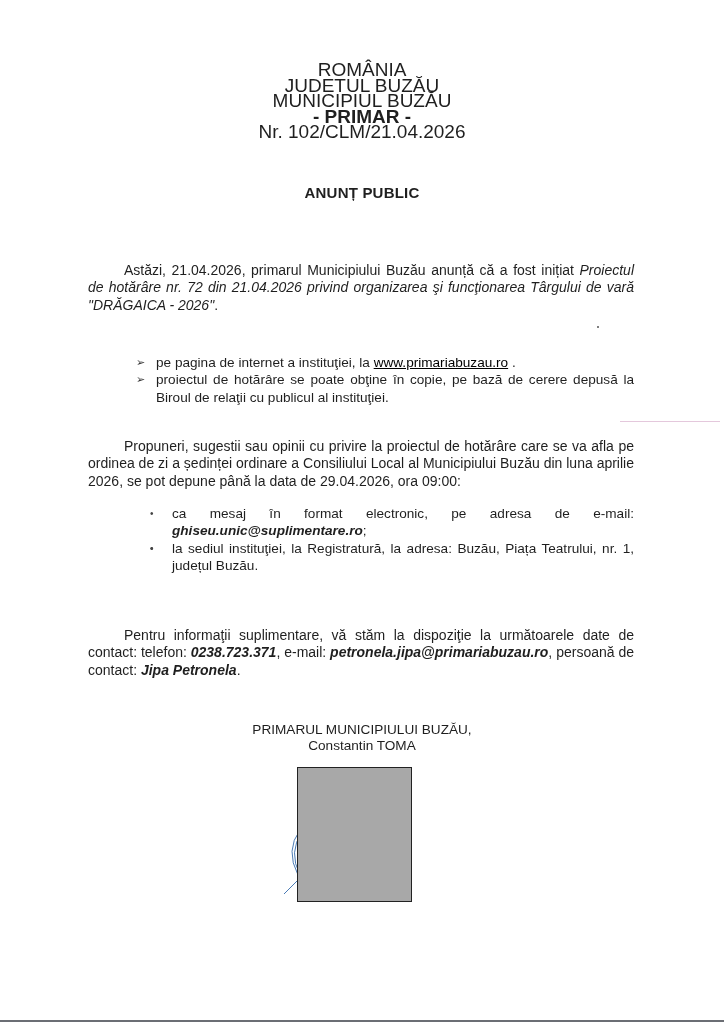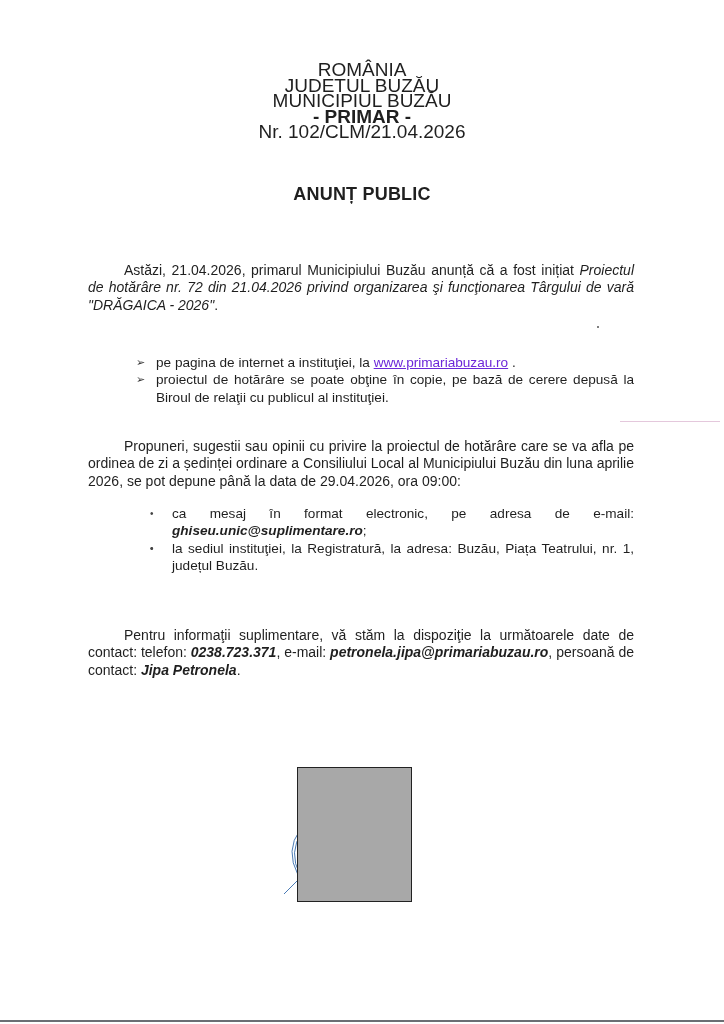--- a/index.html
+++ b/index.html
@@ -8,40 +8,40 @@
       font-family: "Liberation Sans", "DejaVu Sans", sans-serif; color: #1f1f1f;
     }
     .page { position: absolute; left: 0; top: 0; width: 724px; height: 1024px; }
     .header {
       position: absolute; left: 200px; top: 62px; width: 324px; text-align: center;
       font-size: 19px; line-height: 15.5px;
     }
     .header .bold { font-weight: bold; }
     .title {
       position: absolute; left: 200px; top: 184px; width: 324px; text-align: center;
-      font-size: 18px; font-weight: bold; letter-spacing: 0.2px;
+      font-size: 15px; font-weight: bold; letter-spacing: 0.2px;
     }
     .para {
       position: absolute; left: 88px; width: 546px; font-size: 14px; line-height: 17.3px;
       text-align: justify;
     }
     .indent { text-indent: 36px; }
     .p1 { top: 262px; }
     .p2 { top: 323px; left: 124px; width: 500px; }
     .list1 { position: absolute; left: 124px; top: 354px; width: 510px; font-size: 13.6px; line-height: 17.3px; }
     .list1 .li { position: relative; padding-left: 32px; text-align: justify; }
     .list1 .marker { position: absolute; left: 12px; top: 0; font-size: 11px; color: #333; }
     .p3 { top: 438px; }
     .list2 { position: absolute; left: 140px; top: 505px; width: 494px; font-size: 13.6px; line-height: 17.3px; }
     .list2 .li { position: relative; padding-left: 32px; text-align: justify; }
     .list2 .marker { position: absolute; left: 10px; top: 0; font-size: 10px; color: #444; }
     .justify-line { text-align: justify; text-align-last: justify; }
     .bi { font-weight: bold; font-style: italic; }
     .it { font-style: italic; }
-    .link { color: #6d28d9; text-decoration: underline; }
+    .link { color: #000000; text-decoration: underline; }
     .p4 { top: 627px; }
     .signature {
       position: absolute; left: 200px; top: 722px; width: 324px; text-align: center;
       font-size: 13.6px; line-height: 15.5px;
     }
     .redaction {
       position: absolute; left: 297px; top: 767px; width: 113px; height: 133px;
       background: #a8a8a8; border: 1px solid #222;
     }
     .stamp-arc { position: absolute; left: 280px; top: 820px; width: 30px; height: 80px; }
@@ -102,20 +102,24 @@
     <div class="li">
       <span class="marker">•</span>
       <span>la sediul instituţiei, la Registratură, la adresa: Buzău, Piața Teatrului, nr. 1, județul Buzău.</span>
     </div>
   </div>
 
   <div class="para indent p4">
     <span>Pentru informaţii suplimentare, vă stăm la dispoziţie la următoarele date de contact: telefon: </span><span class="bi">0238.723.371</span><span>, e-mail: </span><span class="bi">petronela.jipa@primariabuzau.ro</span><span>, persoană de contact: </span><span class="bi">Jipa Petronela</span><span>.</span>
   </div>
 
+  <div class="signature">
+    <div>PRIMARUL MUNICIPIULUI BUZĂU,</div>
+    <div>Constantin TOMA</div>
+  </div>
 
   <svg class="stamp-arc" viewBox="0 0 30 80">
     <path d="M20 10 Q 5 30 18 55" stroke="#4a7bb5" stroke-width="1" fill="none"></path>
     <path d="M22 12 Q 8 32 20 55" stroke="#4a7bb5" stroke-width="1" fill="none"></path>
     <path d="M18 60 L 4 74" stroke="#4a7bb5" stroke-width="1" fill="none"></path>
   </svg>
 
   <div class="redaction"></div>
 
   <div class="bottom-rule"></div>

